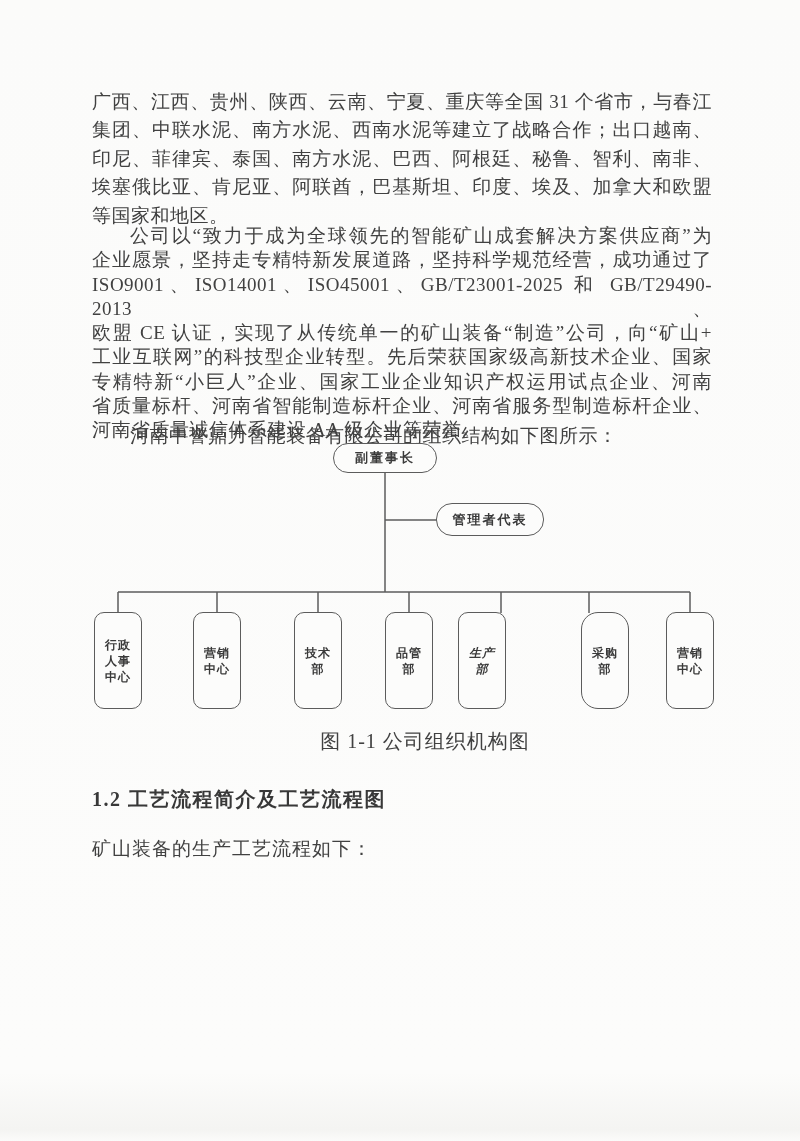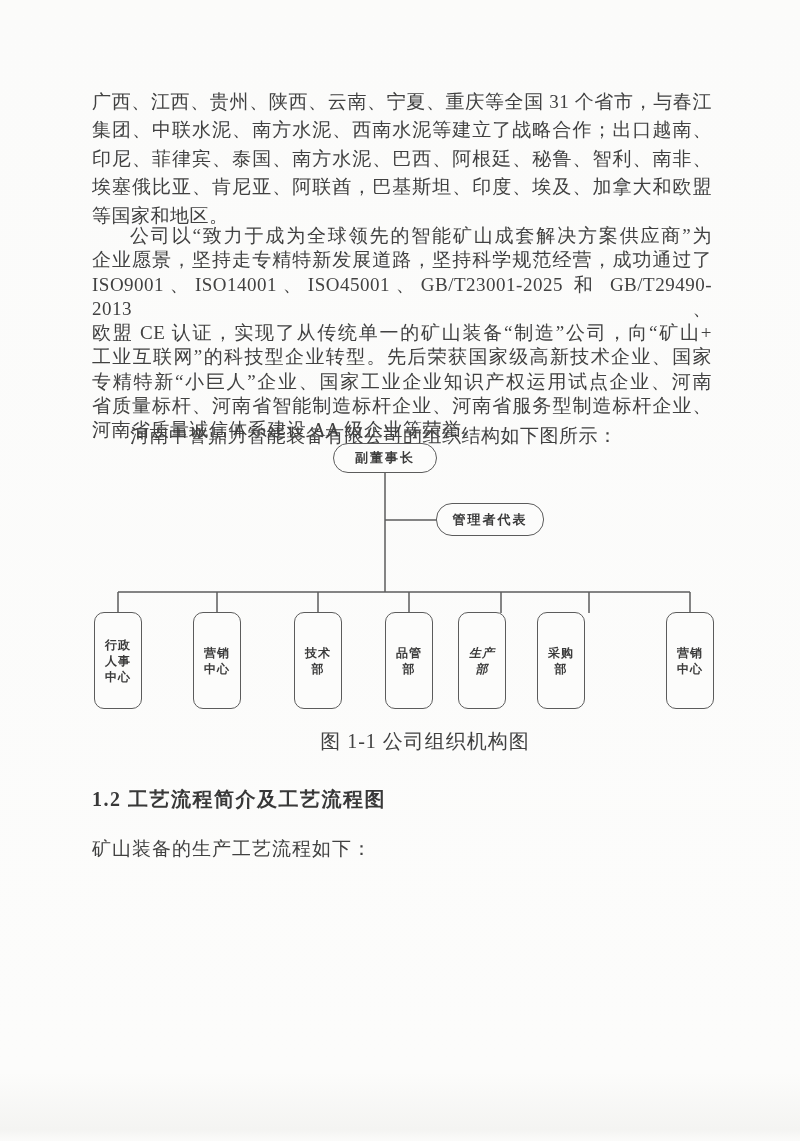--- a/index.html
+++ b/index.html
@@ -102,21 +102,21 @@
 
   <div class="org-node pill" style="left:333px; top:443px; width:104px; height:30px;">副董事长</div>
 
   <div class="org-node pill" style="left:436px; top:503px; width:108px; height:33px;">管理者代表</div>
 
   <div class="org-node dept" style="left:94px;">行政人事中心</div>
   <div class="org-node dept" style="left:193px;">营销中心</div>
   <div class="org-node dept" style="left:294px;">技术部</div>
   <div class="org-node dept" style="left:385px;">品管部</div>
   <div class="org-node dept" style="left:458px;font-style:italic;">生产部</div>
-  <div class="org-node dept" style="left:537px;">采购部</div>
+  <div class="org-node dept" style="left:581px;border-radius:17px;">采购部</div>
   <div class="org-node dept" style="left:666px;">营销中心</div>
 
   <div class="caption">图 1-1 公司组织机构图</div>
 
   <div class="heading">1.2 工艺流程简介及工艺流程图</div>
 
   <div class="closing">矿山装备的生产工艺流程如下：</div>
 
 </div>
 

